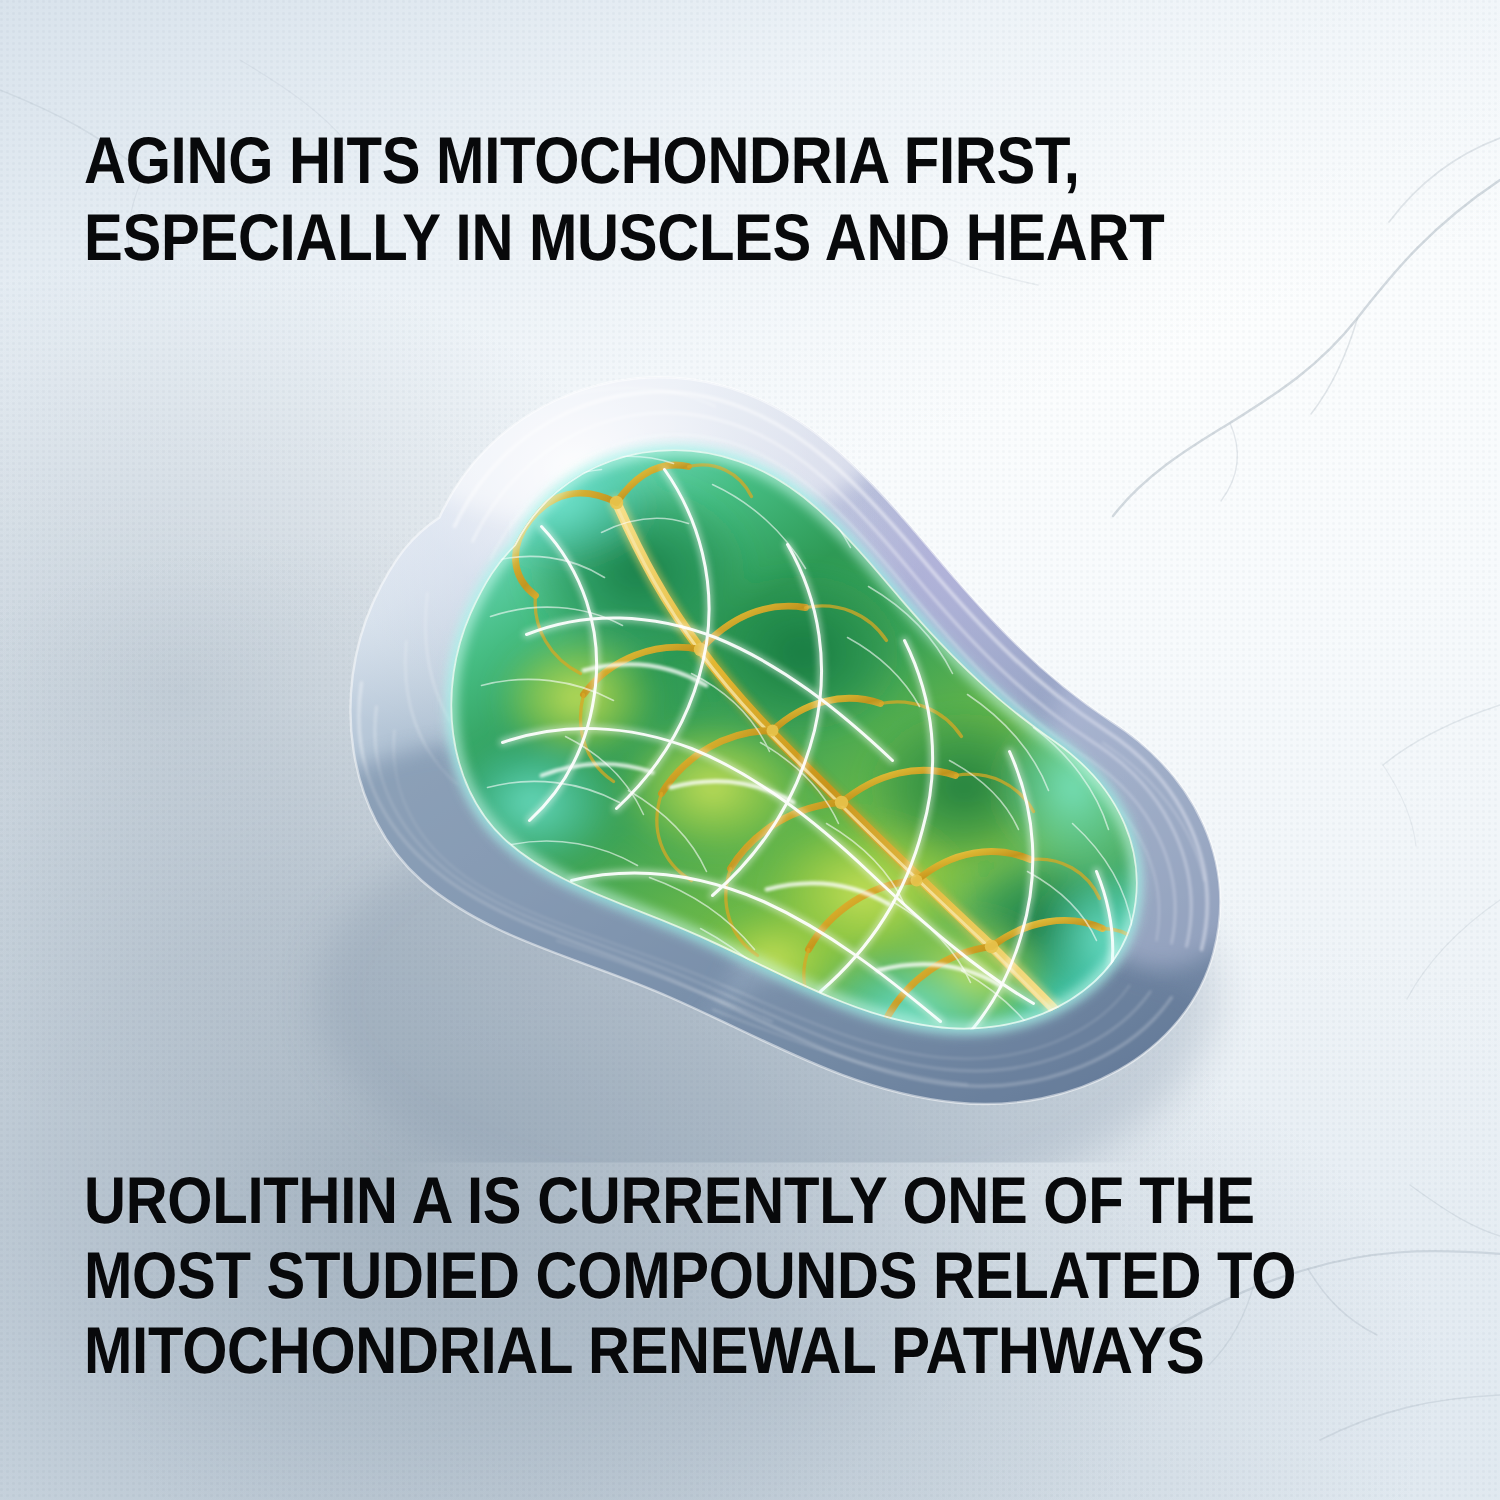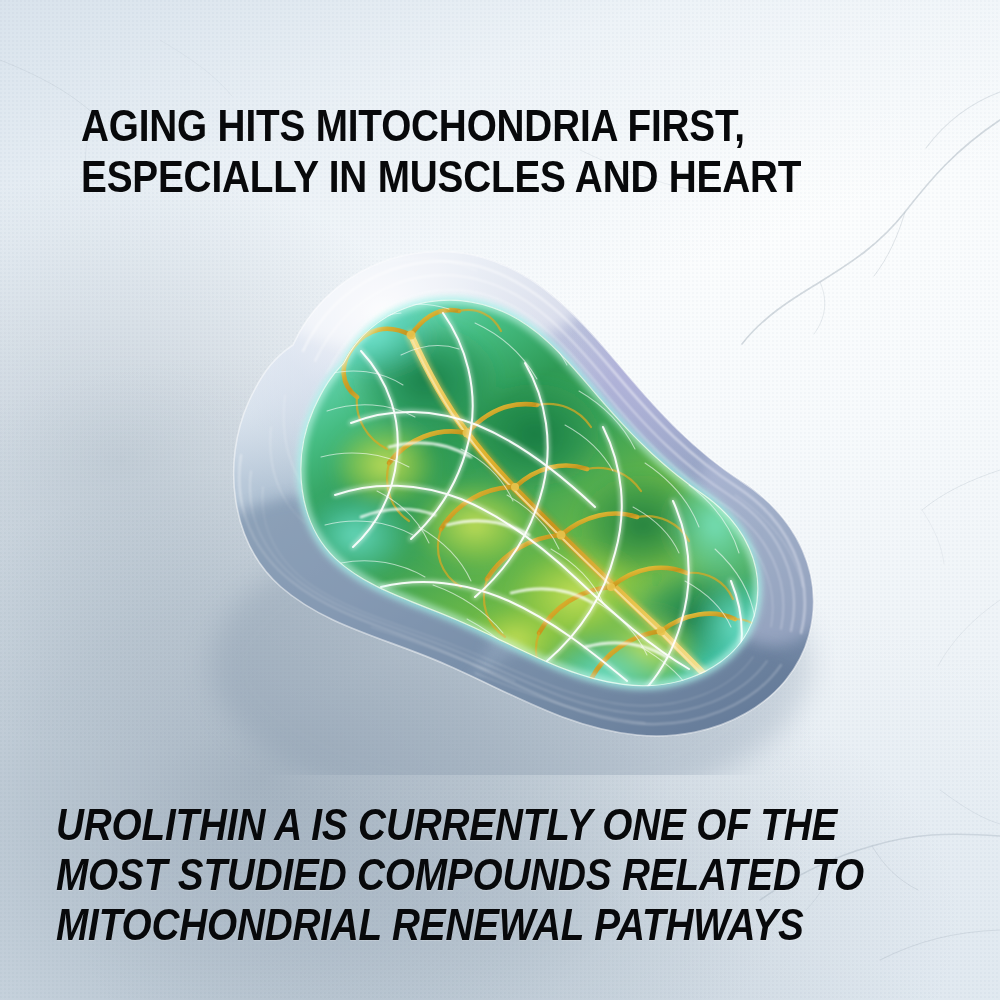--- a/index.html
+++ b/index.html
@@ -54,23 +54,23 @@
   .text-block .line{
     display:block;
     color:#08090b;
     font-weight:700;
     letter-spacing:-0.2px;
     white-space:nowrap;
     transform:scaleX(.88);
     transform-origin:left center;
     text-shadow:0 1px 1px rgba(255,255,255,.22);
   }
-  #headline{ top:100px;margin-left:25px; }
+  #headline{ top:82px; }
   #headline .line{ font-size:44px; line-height:51px; }
-  #subline{ top:800px;font-style:italic; }
+  #subline{ top:776px; }
   #subline .line{ font-size:44px; line-height:50px; }
 </style>
 </head>
 <body>
 
 <div class="canvas">
 
   <div class="bg-base"></div>
   <div class="bg-tint"></div>
   <div class="bg-shadow"></div>

